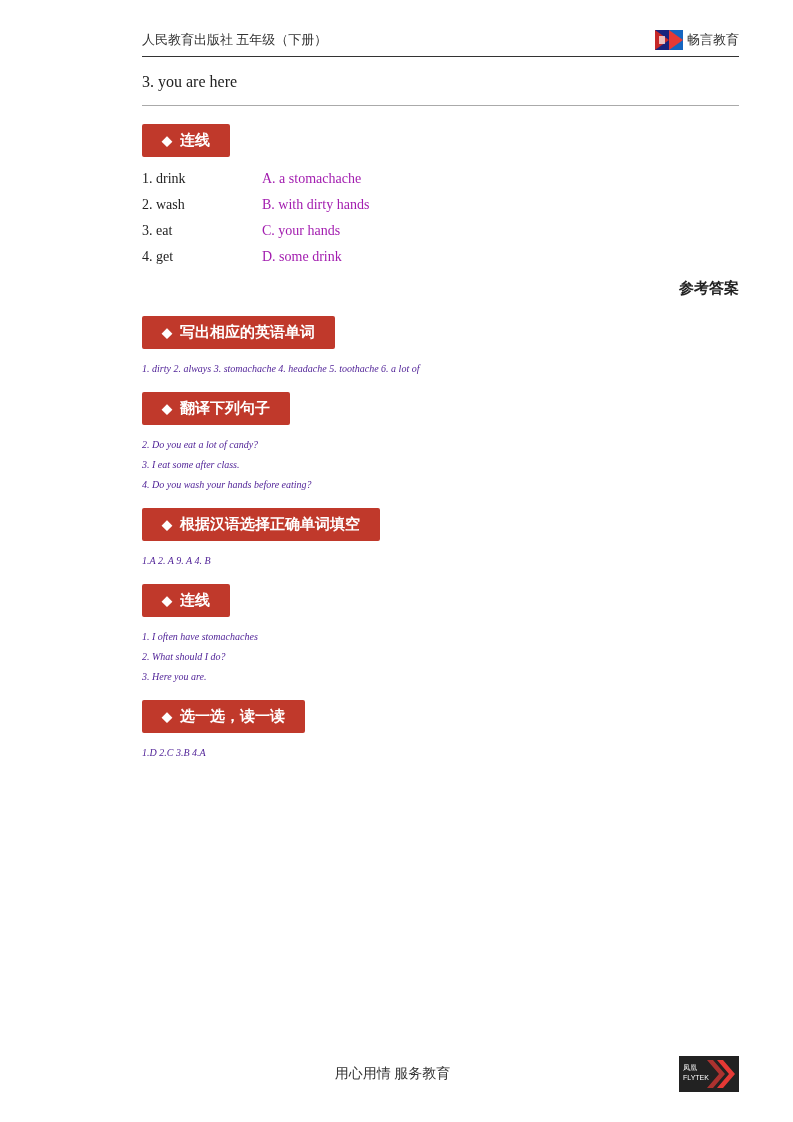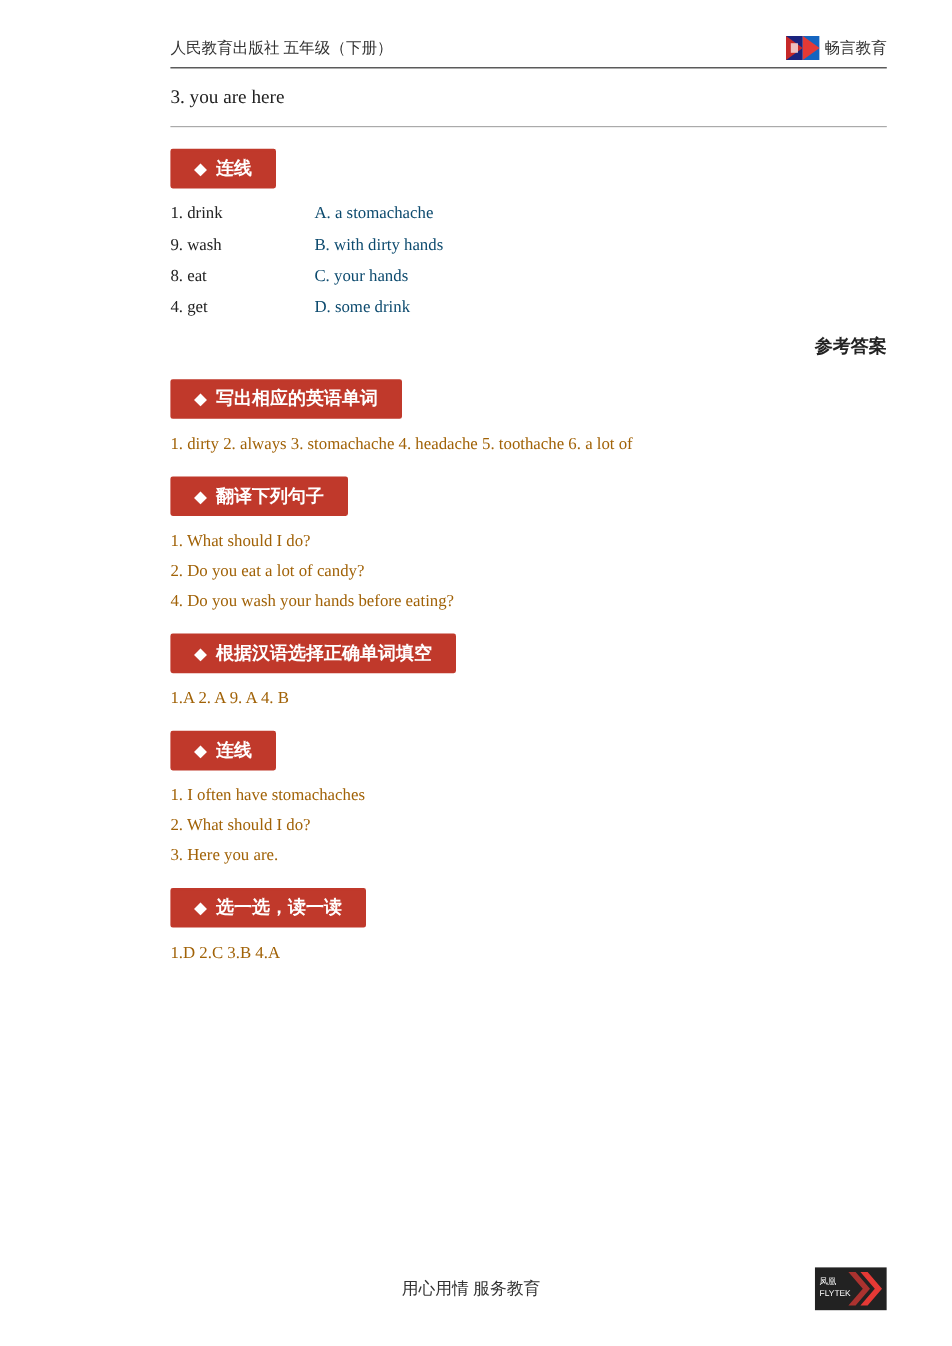--- a/index.html
+++ b/index.html
@@ -79,33 +79,34 @@
       display: flex;
       align-items: baseline;
       margin-bottom: 10px;
       font-size: 14px;
     }
     .match-num {
       width: 120px;
       color: #222;
     }
     .match-option {
-      color: #0c4a6e;
+      color: #a21caf;
     }
     .answer-center {
       text-align: right;
       font-size: 15px;
       font-weight: bold;
       color: #222;
       margin: 10px 0 16px 0;
     }
     .content-line {
-      font-size: 14px;
+      font-size: 10px;
       margin-bottom: 9px;
-      color: #a16207;
+      color: #4c1d95;
+      font-style: italic;
     }
     .footer {
       position: absolute;
       bottom: 30px;
       left: 0;
       right: 0;
       display: flex;
       justify-content: flex-start;
       align-items: center;
       padding: 0 80px;
@@ -152,25 +153,25 @@
     <div class="section-title-box">
       <span class="diamond">◆</span>
       <span>连线</span>
     </div>
     <div class="match-list">
       <div class="match-row">
         <span class="match-num">1. drink</span>
         <span class="match-option">A. a stomachache</span>
       </div>
       <div class="match-row">
-        <span class="match-num">9. wash</span>
+        <span class="match-num">2. wash</span>
         <span class="match-option">B. with dirty hands</span>
       </div>
       <div class="match-row">
-        <span class="match-num">8. eat</span>
+        <span class="match-num">3. eat</span>
         <span class="match-option">C. your hands</span>
       </div>
       <div class="match-row">
         <span class="match-num">4. get</span>
         <span class="match-option">D. some drink</span>
       </div>
     </div>
     <div class="answer-center">参考答案</div>
   </div>
 
@@ -180,22 +181,22 @@
       <span>写出相应的英语单词</span>
     </div>
     <div class="content-line">1. dirty 2. always 3. stomachache 4. headache 5. toothache 6. a lot of</div>
   </div>
 
   <div class="section-block">
     <div class="section-title-box">
       <span class="diamond">◆</span>
       <span>翻译下列句子</span>
     </div>
-    <div class="content-line">1. What should I do?</div>
     <div class="content-line">2. Do you eat a lot of candy?</div>
+    <div class="content-line">3. I eat some after class.</div>
     <div class="content-line">4. Do you wash your hands before eating?</div>
   </div>
 
   <div class="section-block">
     <div class="section-title-box">
       <span class="diamond">◆</span>
       <span>根据汉语选择正确单词填空</span>
     </div>
     <div class="content-line">1.A 2. A 9. A 4. B</div>
   </div>

